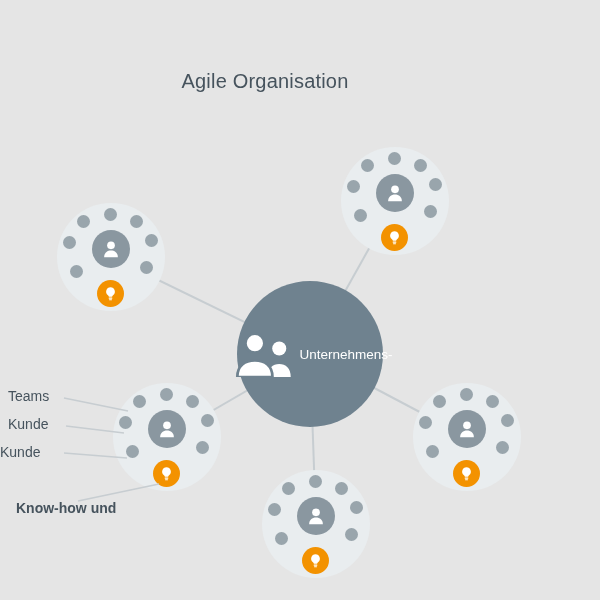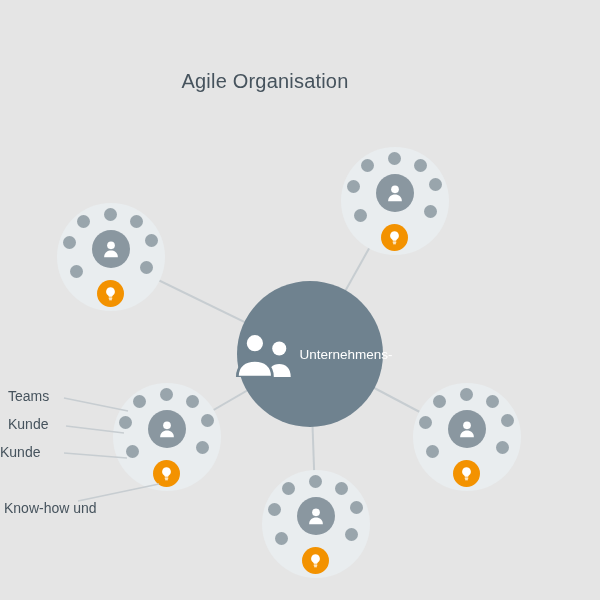--- a/index.html
+++ b/index.html
@@ -47,21 +47,21 @@
   .bulb{
     position:absolute;left:40px;top:77px;width:27px;height:27px;border-radius:50%;
     background:#F39200;display:flex;align-items:center;justify-content:center;
   }
   .bulb svg{width:17px;height:17px;display:block;}
   
   .lbl{position:absolute;color:#46535d;font-size:14px;z-index:2;}
   .lbl-teams{left:8px;top:388px;}
   .lbl-rollen{left:8px;top:416px;}
   .lbl-kunde{left:0;top:444px;}
-  .lbl-knowhow{left:4px;top:500px;line-height:1.25;}
+  .lbl-knowhow{left:16px;top:500px;line-height:1.25;font-weight:bold;}
 </style>
 </head>
 <body>
 
 <div class="canvas">
 
   <svg class="connectors" width="600" height="600">
     <g stroke="#C7CDD1" stroke-width="2">
       <line x1="310" y1="354" x2="395" y2="202"></line>
       <line x1="310" y1="354" x2="111" y2="257"></line>

